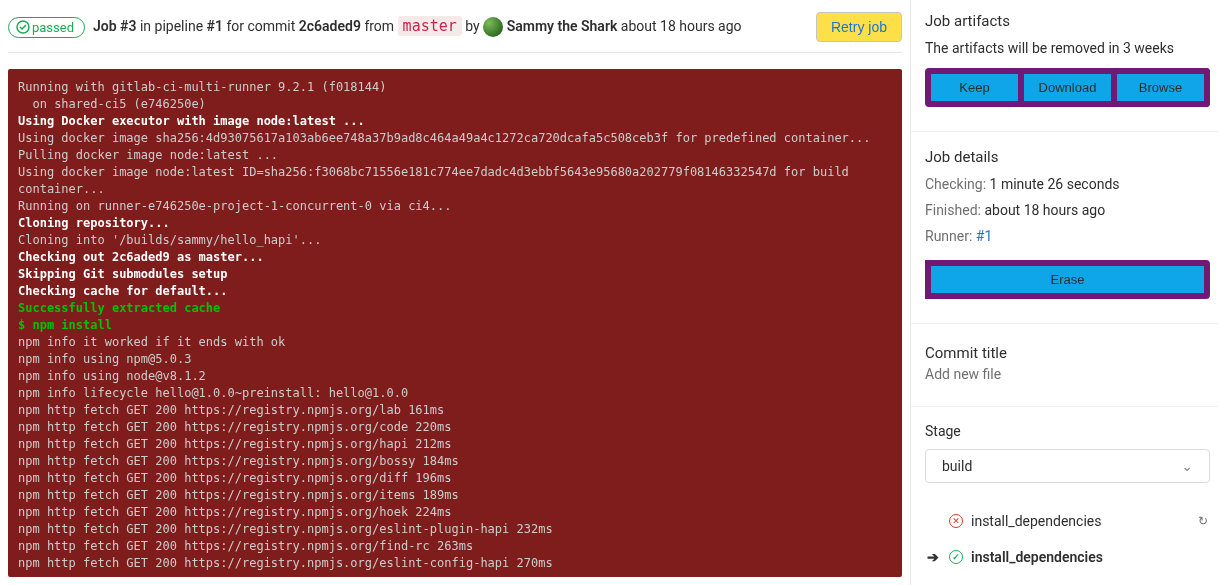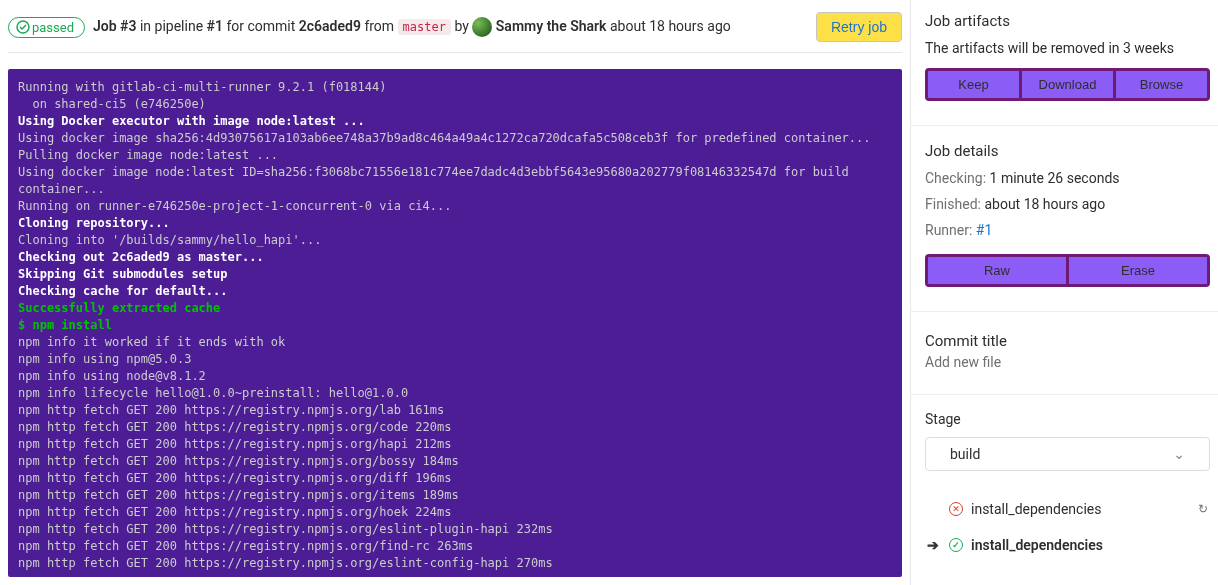--- a/index.html
+++ b/index.html
@@ -36,42 +36,42 @@
     .status-badge svg { width: 14px; height: 14px; }
     .job-title-text { color: #2e2e2e; }
     .job-title-text strong { font-weight: 600; }
     .commit-hash { font-weight: 600; }
     .branch {
       font-family: "SFMono-Regular", Menlo, Consolas, monospace;
       background: #f6e9e9;
       color: #c7254e;
       padding: 1px 5px;
       border-radius: 3px;
-      font-size: 12px;
+      font-size: 15px;
     }
     .avatar {
       width: 20px; height: 20px;
       border-radius: 50%;
       display: inline-block;
       vertical-align: middle;
       background: radial-gradient(circle at 30% 30%, #7dbb5a, #3a7a2a 60%, #1f4d16);
     }
     .author-name { font-weight: 600; }
     .time-ago { color: #2e2e2e; }
     .retry-btn {
       border: 1px solid #c5c5c5;
       background: #fde047;
       color: #1f75cb;
       padding: 6px 14px;
       border-radius: 4px;
       font-size: 14px;
       cursor: pointer;
     }
     .terminal {
-      background: #4c1d95;
+      background: #7f1d1d;
       color: #ccc;
       font-family: "SFMono-Regular", Menlo, Consolas, monospace;
       font-size: 12px;
       line-height: 17px;
       padding: 10px;
       margin-top: 16px;
       white-space: pre-wrap;
       word-wrap: break-word;
       flex: 1;
       overflow: hidden;
@@ -86,40 +86,40 @@
       padding: 12px 8px 0 14px;
       display: flex;
       flex-direction: column;
       gap: 6px;
       overflow: hidden;
     }
     .section-title { color: #2e2e2e; font-size: 15px; margin-bottom: 4px; }
     .muted { color: #707070; }
     .btn-group { display: flex; margin: 6px 0 14px 0; }
     .btn-group button {
-      border: 3px solid #701a75;
-      background: #8b5cf6;
+      border: 6px solid #701a75;
+      background: #0ea5e9;
       color: #2e2e2e;
       padding: 6px 1px;
       font-size: 13px;
       cursor: pointer;
       flex: 1;
     }
     .btn-group button:first-child { border-radius: 4px 0 0 4px; }
     .btn-group button:last-child { border-radius: 0 4px 4px 0; }
     .btn-group button + button { border-left: none; }
     .kv { color: #707070; margin-bottom: 4px; }
     .kv .val { color: #2e2e2e; }
     .kv a { color: #1f75cb; text-decoration: none; }
     .commit-block { margin-top: 4px; }
     .commit-msg { color: #707070; margin: 4px 0 14px 0; }
     .stage-select {
       border: 1px solid #ddd;
       border-radius: 4px;
-      padding: 8px 24px;
+      padding: 8px 16px;
       display: flex;
       justify-content: space-between;
       align-items: center;
       margin-bottom: 14px;
       cursor: pointer;
     }
     .stage-select .chev { color: #888; }
     .job-row {
       display: flex;
       align-items: center;
@@ -187,21 +187,20 @@
       <button>Browse</button>
     </div>
 
     <hr class="side-sep">
 
     <div class="section-title">Job details</div>
     <div class="kv"><span>Checking:</span> <span class="val">1 minute 26 seconds</span></div>
     <div class="kv"><span>Finished:</span> <span class="val">about 18 hours ago</span></div>
     <div class="kv"><span>Runner:</span> <a href="#">#1</a></div>
     <div class="btn-group">
-      <button>Raw</button>
       <button>Erase</button>
     </div>
 
     <hr class="side-sep">
 
     <div class="commit-block">
       <div class="section-title">Commit title</div>
       <div class="commit-msg">Add new file</div>
     </div>
 

